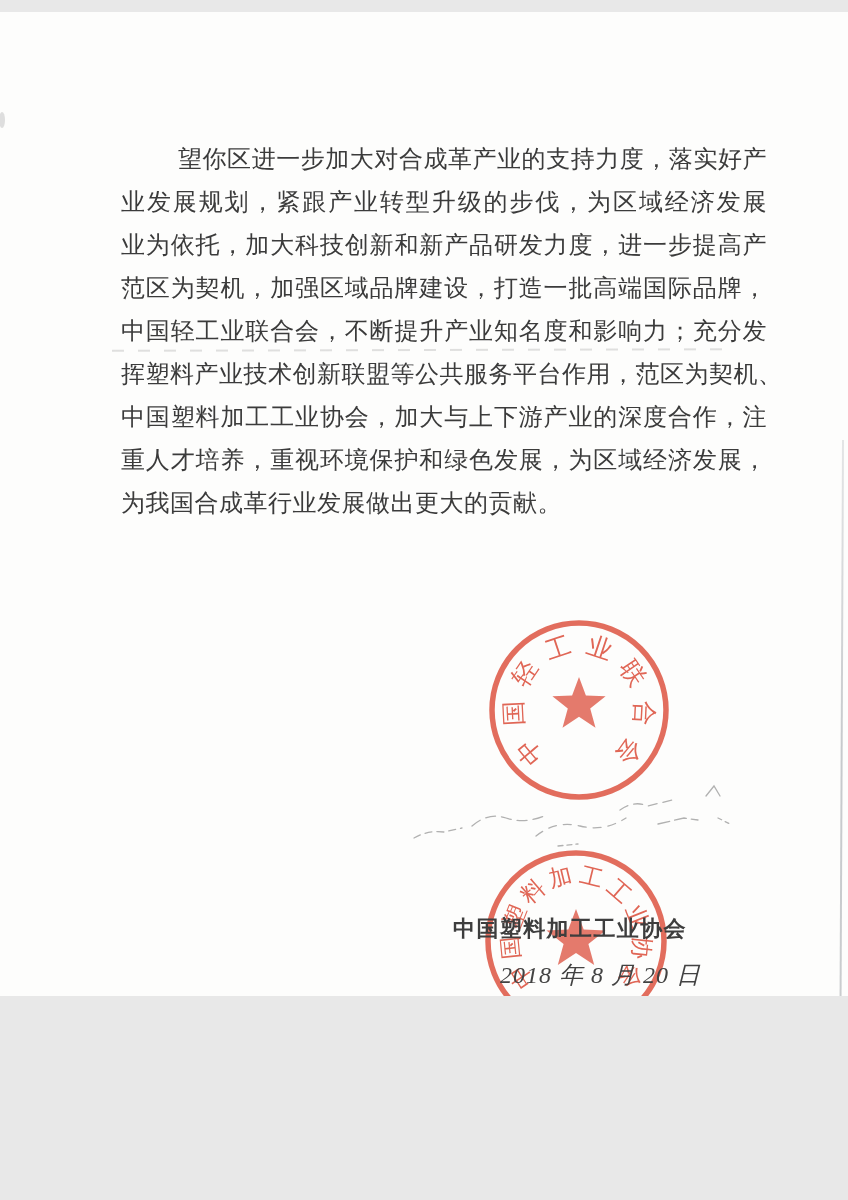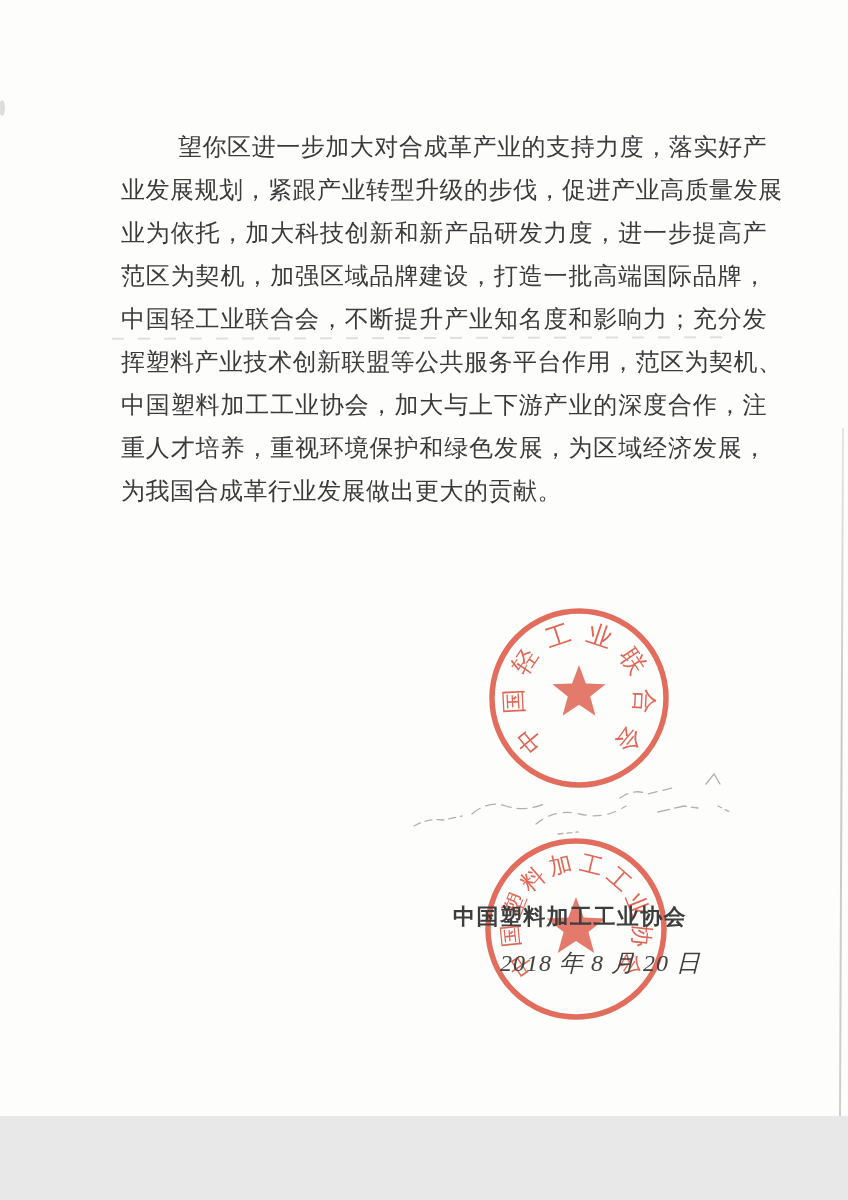--- a/index.html
+++ b/index.html
@@ -1,19 +1,19 @@
 <!DOCTYPE html>
 <html><head>
 <meta charset="utf-8">
 <style>
   html,body{margin:0;padding:0;background:#e8e8e8;}
   .page{
     position:relative;
-    width:848px;height:1116px;
-    margin:0 auto;
+    width:848px;height:984px;
+    margin:12px auto;
     background:#fdfdfc;
     overflow:hidden;
     font-family:"Liberation Serif","DejaVu Serif",serif;
   }
   
   .body-text{
     position:absolute;
     left:121px;top:126px;
     width:646px;
     font-size:24px;
@@ -84,21 +84,21 @@
     opacity:.55;
   }
 </style>
 </head>
 <body>
 
 <div class="page">
 
   <div class="body-text">
       <div class="line first">望你区进一步加大对合成革产业的支持力度，落实好产</div>
-      <div class="line">业发展规划，紧跟产业转型升级的步伐，促进产业高质量发展</div>
+      <div class="line">业发展规划，紧跟产业转型升级的步伐，为区域经济发展</div>
       <div class="line">业为依托，加大科技创新和新产品研发力度，进一步提高产</div>
       <div class="line">范区为契机，加强区域品牌建设，打造一批高端国际品牌，</div>
       <div class="line">中国轻工业联合会，不断提升产业知名度和影响力；充分发</div>
       <div class="line">挥塑料产业技术创新联盟等公共服务平台作用，范区为契机、</div>
       <div class="line">中国塑料加工工业协会，加大与上下游产业的深度合作，注</div>
       <div class="line">重人才培养，重视环境保护和绿色发展，为区域经济发展，</div>
       <div class="line last">为我国合成革行业发展做出更大的贡献。</div>
     </div>
 
   <div class="smudge"></div>

